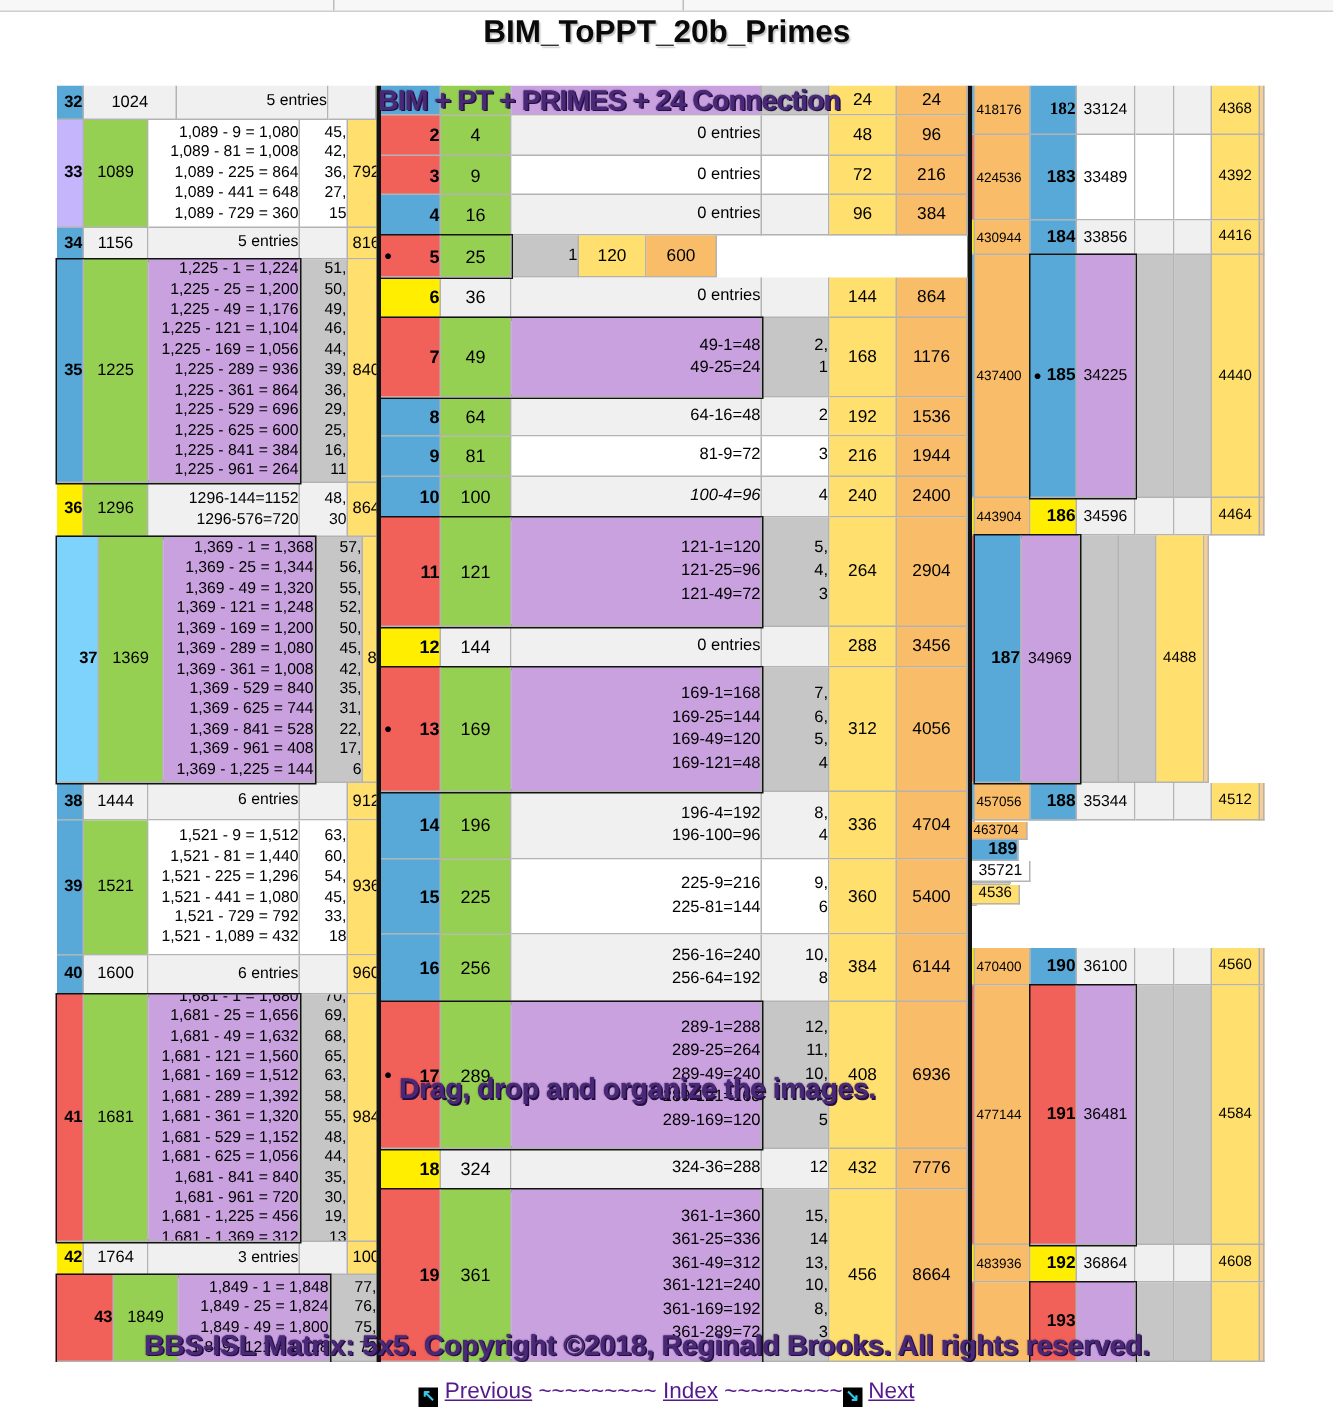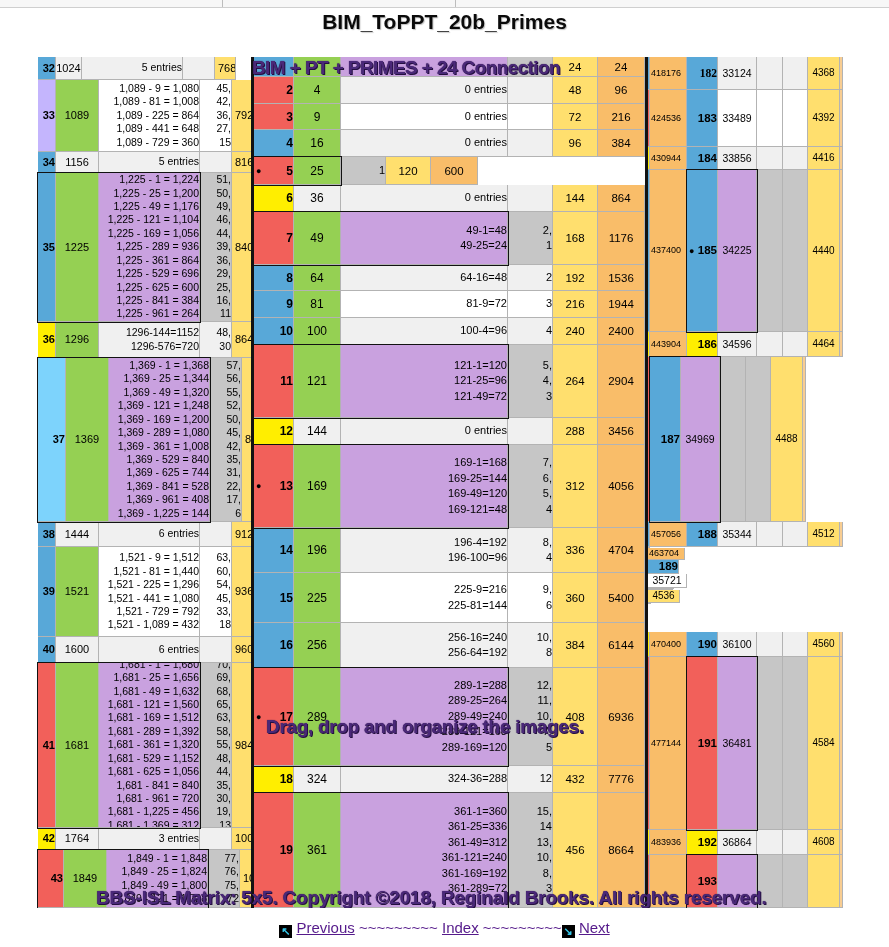--- a/index.html
+++ b/index.html
@@ -42,21 +42,21 @@
   </div>
 
   <div id="page-title">BIM_ToPPT_20b_Primes</div>
 
   <div id="collage">
     <div id="left-table" class="tbl">
         <div class="row" style="height: 23px;">
           <div class="c" style="width: 18px; background: rgb(88, 168, 216);">
             <div class="lines ra num" style="font-size: 11px; line-height: 13px; padding-right: 1px;">32</div>
           </div>
-          <div class="c" style="width: 26px; background: rgb(240, 240, 240);">
+          <div class="c" style="width: 62px; background: rgb(240, 240, 240);">
             <div class="lines ce" style="font-size: 11px; line-height: 13px;">1024</div>
           </div>
           <div class="c" style="width: 101px; background: rgb(240, 240, 240);">
             <div class="lines ra" style="font-size: 10.5px; line-height: 13.4px; padding-right: 5px;">
               <div>5 entries</div>
             </div>
           </div>
           <div class="c" style="width: 32px; background: rgb(240, 240, 240);">
             <div class="lines ra" style="font-size: 10.5px; line-height: 13.4px; padding-right: 5px;"></div>
           </div>
@@ -353,21 +353,21 @@
           </div>
           <div class="c" style="width: 32px; background: rgb(240, 240, 240);">
             <div class="lines ra" style="font-size: 10.5px; line-height: 13.4px; padding-right: 5px;"></div>
           </div>
           <div class="c" style="width: 21px; background: rgb(255, 223, 110);">
             <div class="lines la" style="font-size: 11px; line-height: 13px; padding-left: 3px;">1008</div>
           </div>
         </div>
         <div class="row" style="height: 58px;">
           <div class="g">
-            <div class="c" style="width: 26px; background: rgb(242, 96, 90);">
+            <div class="c" style="width: 38px; background: rgb(242, 96, 90);">
               <div class="lines ra num" style="font-size: 11px; line-height: 13px; padding-right: 1px;">43</div>
             </div>
             <div class="c" style="width: 43px; background: rgb(149, 208, 83);">
               <div class="lines ce" style="font-size: 11px; line-height: 13px;">1849</div>
             </div>
             <div class="c" style="width: 101px; background: rgb(201, 161, 223);">
               <div class="lines ra" style="font-size: 10.5px; line-height: 13.4px; padding-right: 5px;">
                 <div>1,849 - 1 = 1,848</div>
                 <div>1,849 - 25 = 1,824</div>
                 <div>1,849 - 49 = 1,800</div>
@@ -596,21 +596,21 @@
           </div>
         </div>
         <div class="row" style="height: 27px;">
           <div class="c" style="width: 40px; background: rgb(88, 168, 216);">
             <div class="lines ra num" style="font-size: 12px; line-height: 14px; padding-right: 6px;">10</div>
           </div>
           <div class="c" style="width: 47px; background: rgb(149, 208, 83);">
             <div class="lines ce" style="font-size: 12px; line-height: 14px;">100</div>
           </div>
           <div class="c" style="width: 167px; background: rgb(240, 240, 240);">
-            <div class="lines ra" style="font-size: 11px; line-height: 15.5px; padding-right: 8px;">
+            <div class="lines ra" style="font-size: 11px; line-height: 15.5px; padding-right: 8px; font-style: italic;">
               <div>100-4=96</div>
             </div>
           </div>
           <div class="c" style="width: 45px; background: rgb(240, 240, 240);">
             <div class="lines ra" style="font-size: 11px; line-height: 15.5px; padding-right: 6px;">
               <div>4</div>
             </div>
           </div>
           <div class="c" style="width: 45px; background: rgb(255, 223, 110);">
             <div class="lines ce" style="font-size: 11.5px; line-height: 14px;">240</div>

